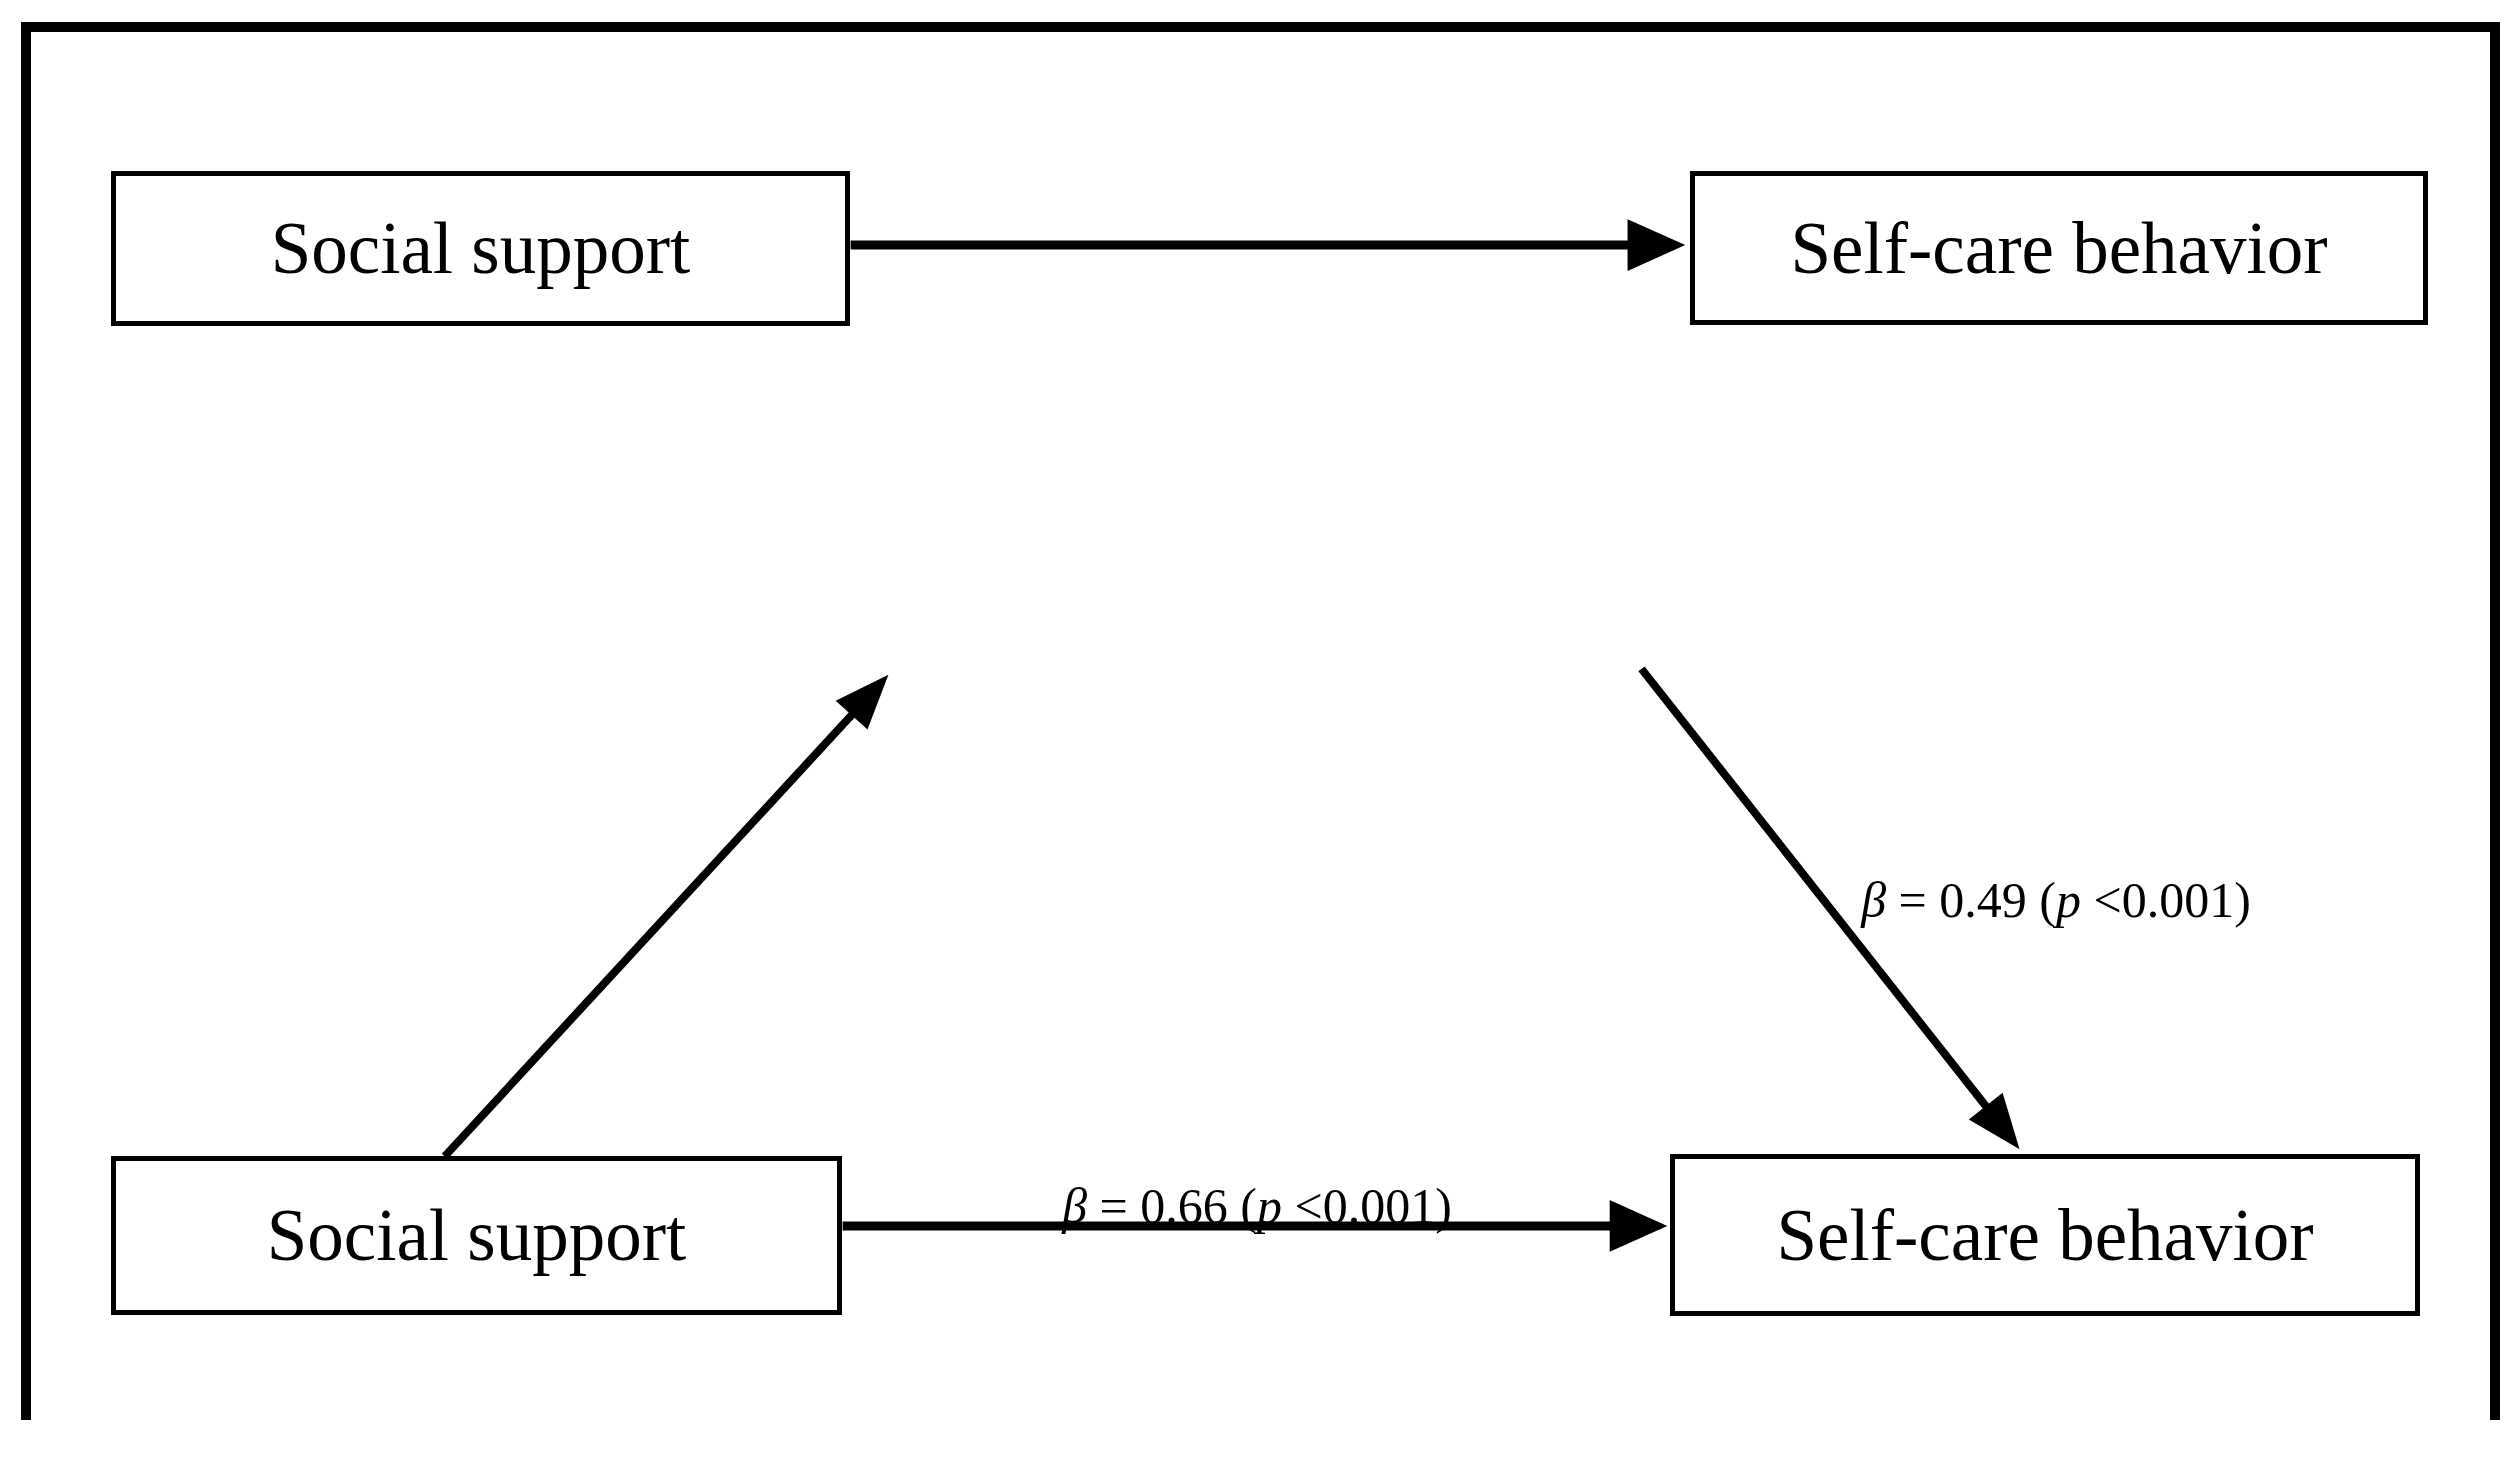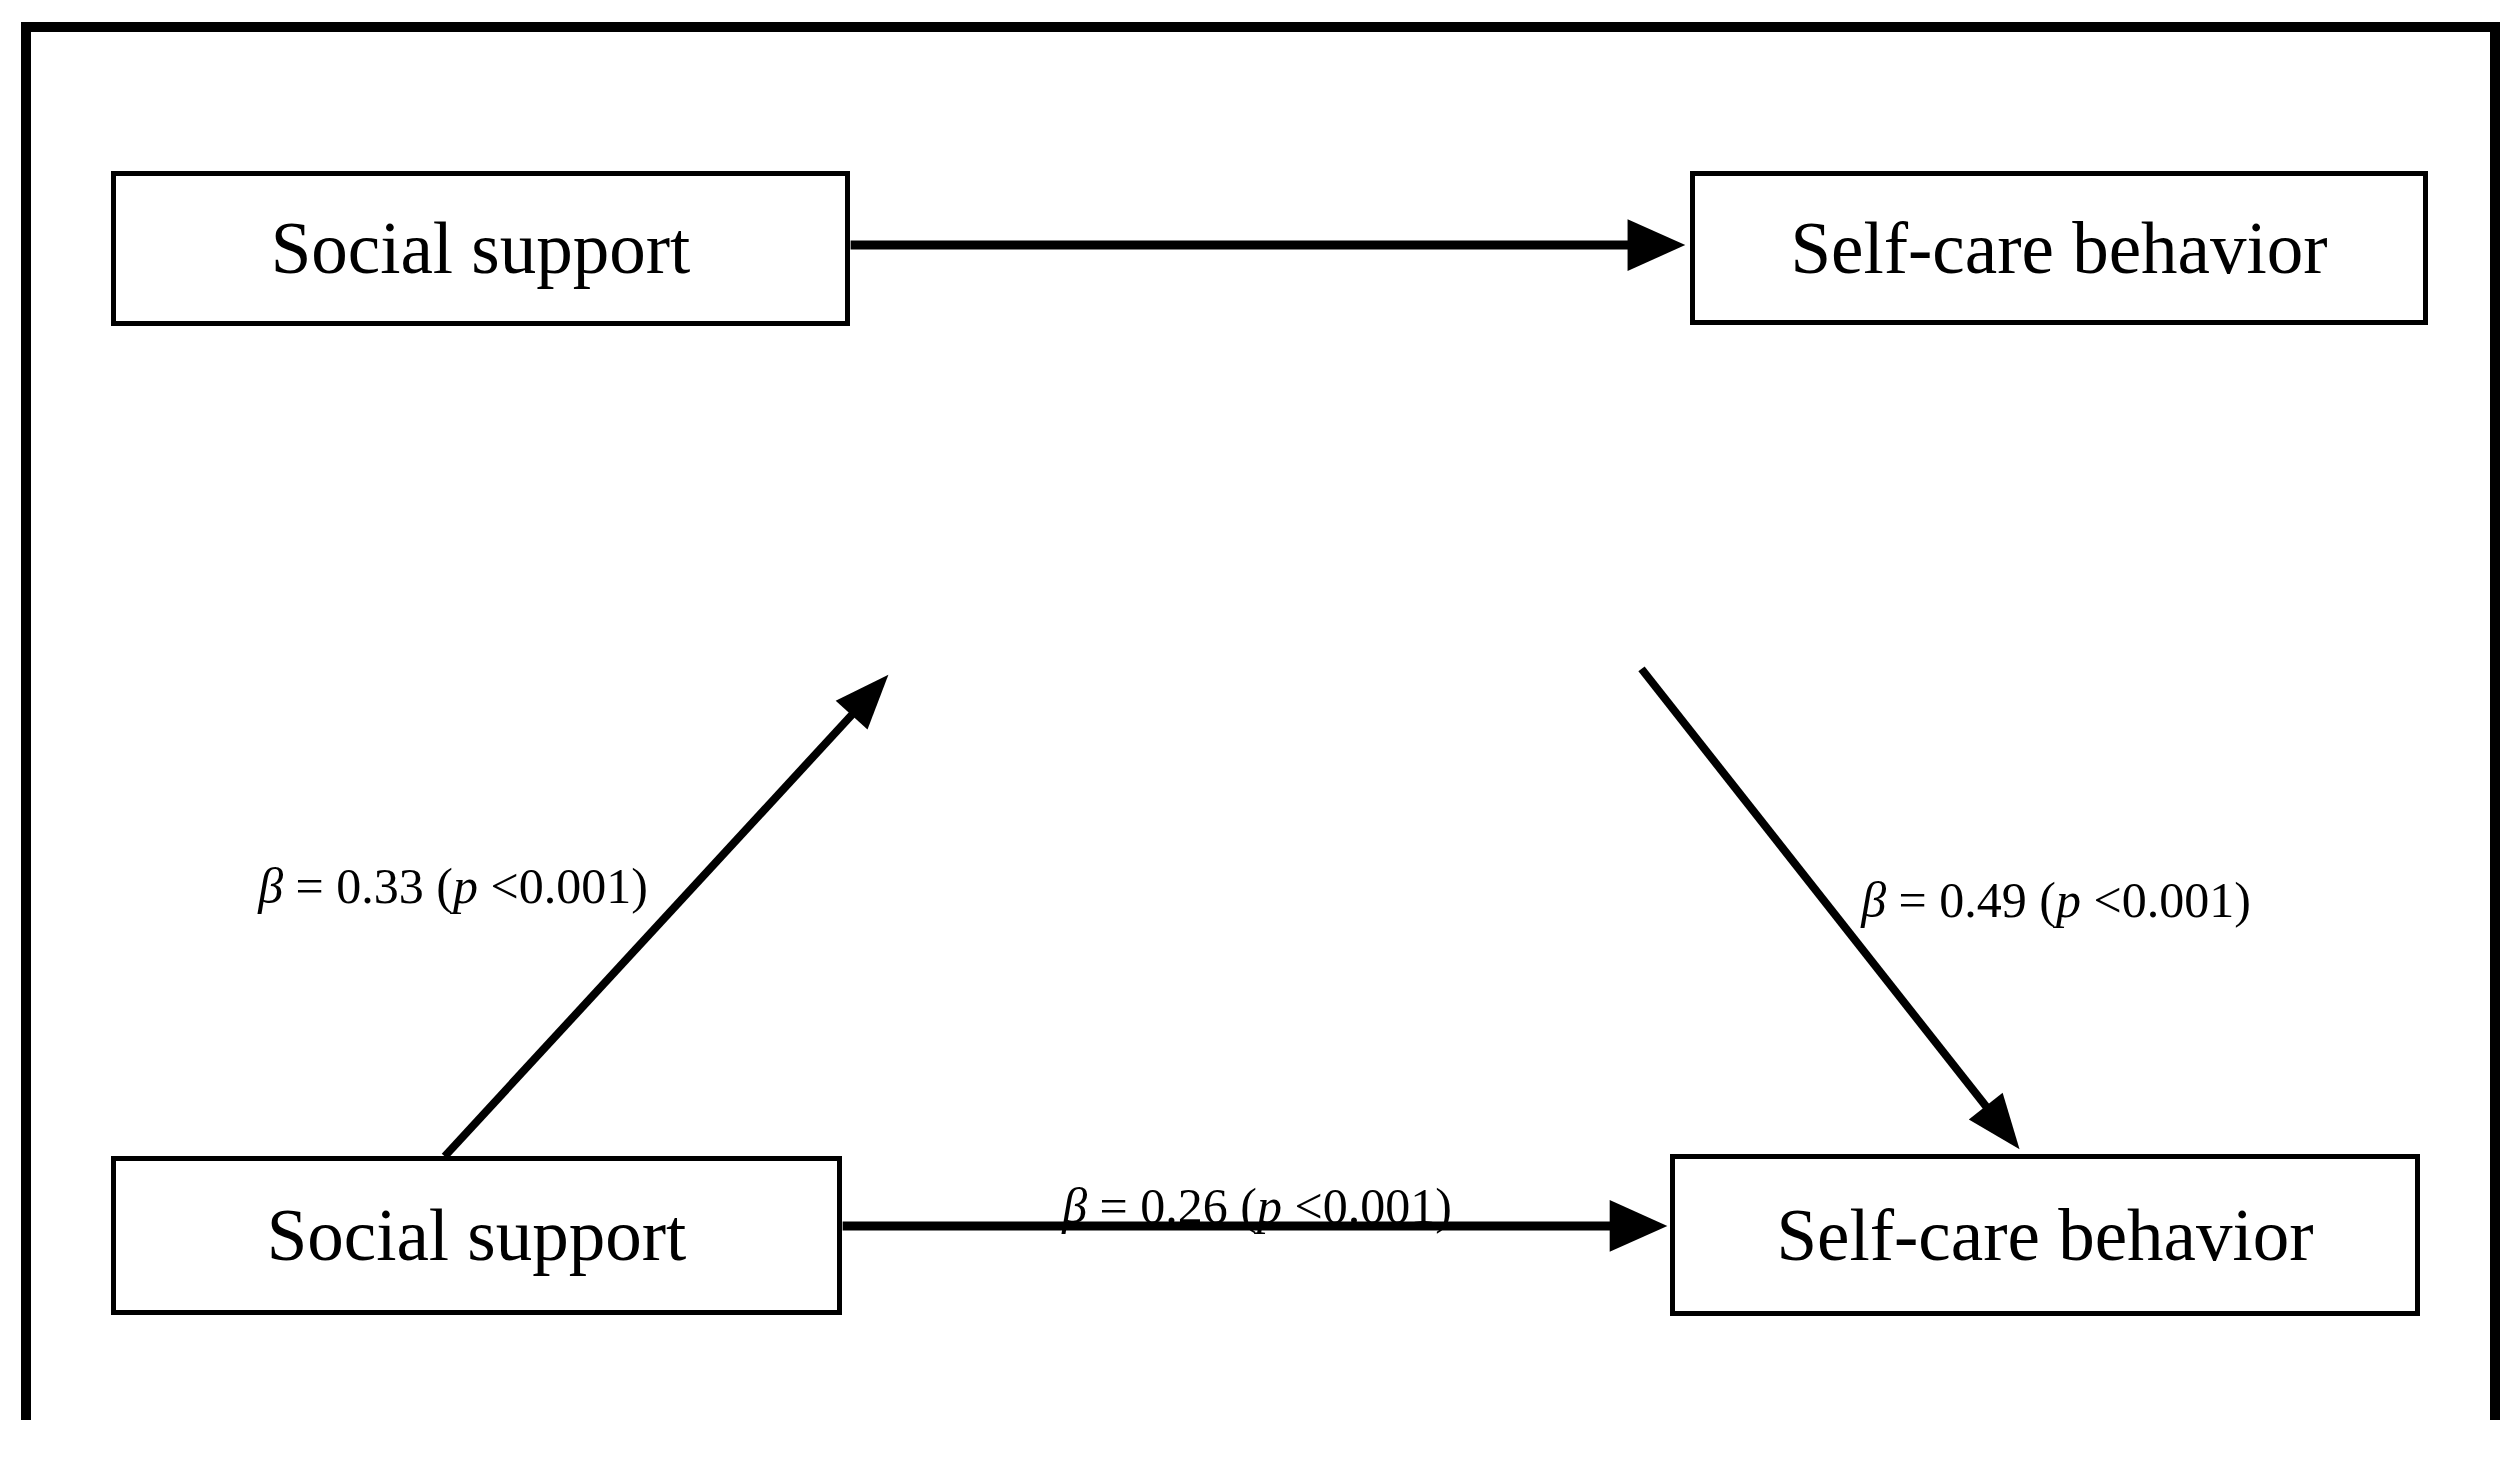--- a/index.html
+++ b/index.html
@@ -101,26 +101,23 @@
   </div>
 
   <div class="box" id="box-bottom-predictor">
     <span class="box-label">Social support</span>
   </div>
   <div class="box" id="box-bottom-outcome">
     <span class="box-label">Self-care behavior</span>
   </div>
 
 
-  <div class="edge-label" id="label-a">
-    <span class="it">β</span><span> = 0.33 (</span><span class="it">p</span><span> &lt;0.001)</span>
-  </div>
 
   <div class="edge-label" id="label-b">
     <span class="it">β</span><span> = 0.49 (</span><span class="it">p</span><span> &lt;0.001)</span>
   </div>
 
   <div class="edge-label" id="label-direct">
-    <span class="it">β</span><span> = 0.26 (</span><span class="it">p</span><span> &lt;0.001)</span>
+    <span class="it">β</span><span> = 0.66 (</span><span class="it">p</span><span> &lt;0.001)</span>
   </div>
 
 </div>
 
 
 </body></html>

